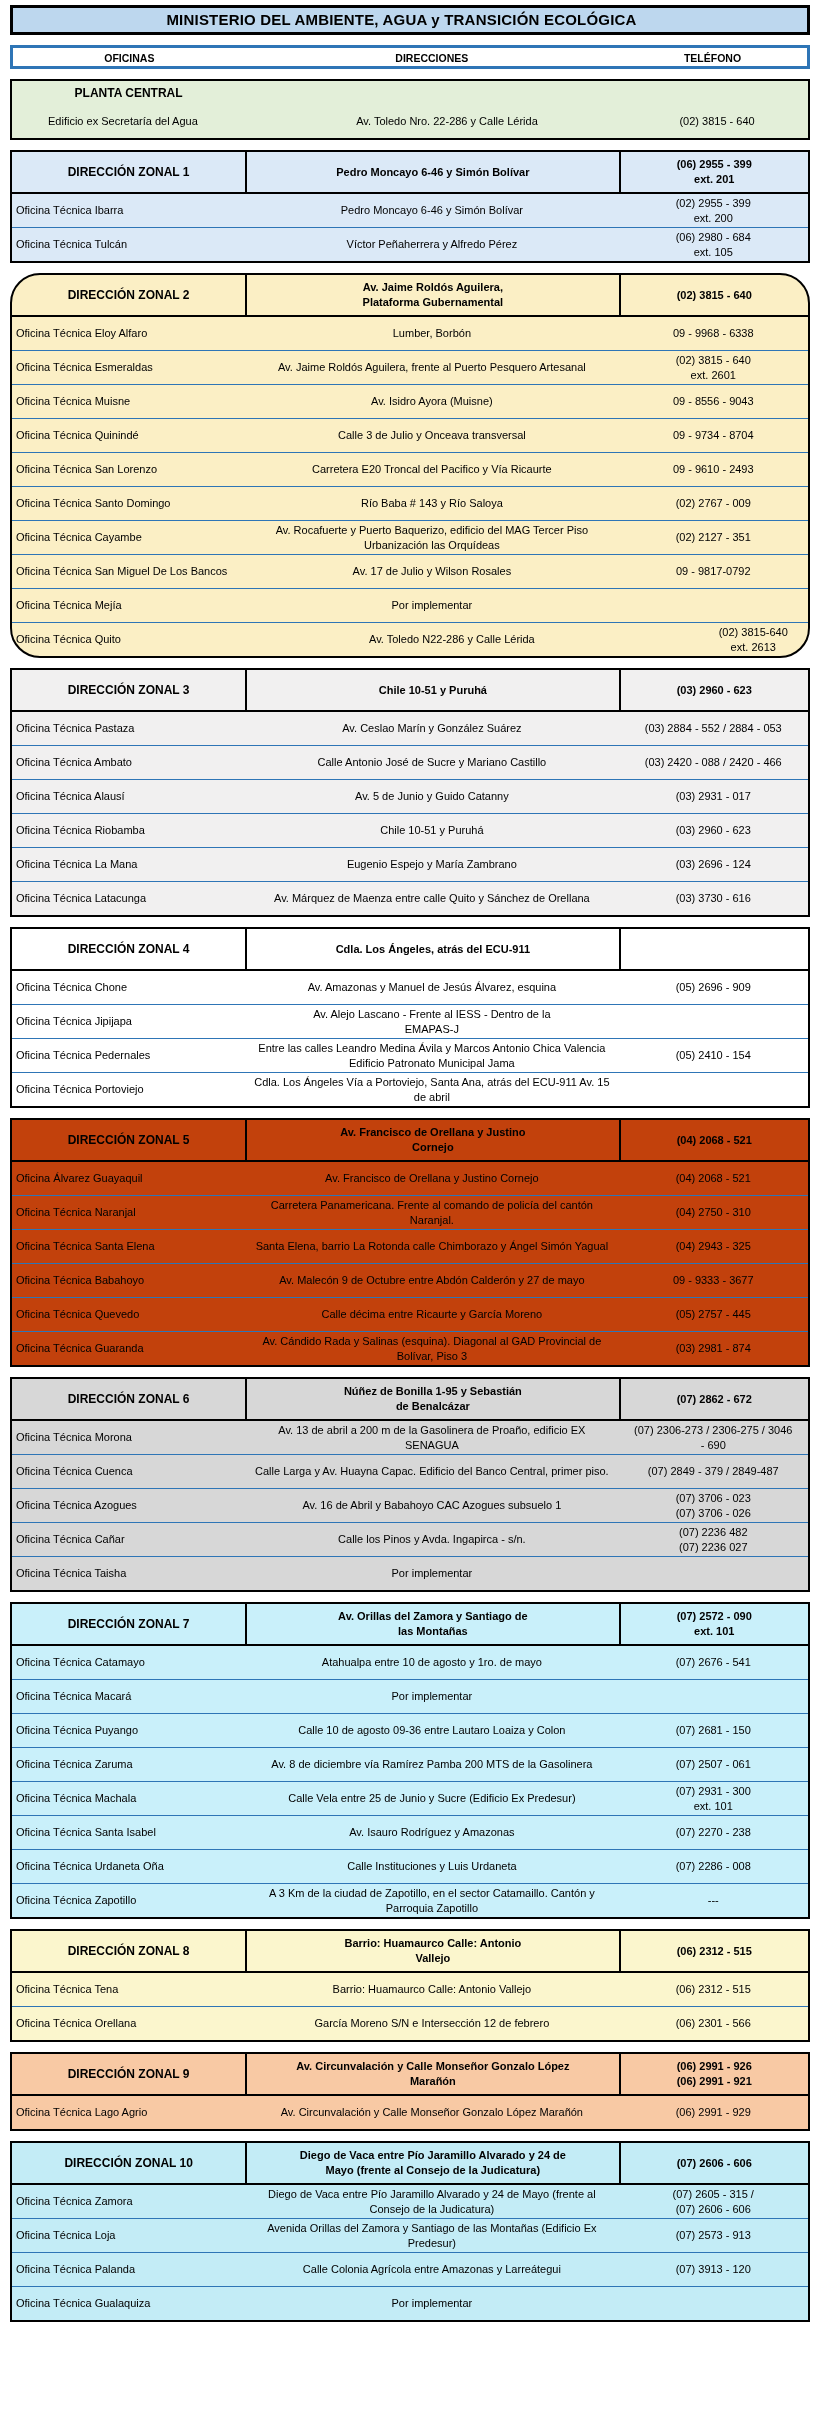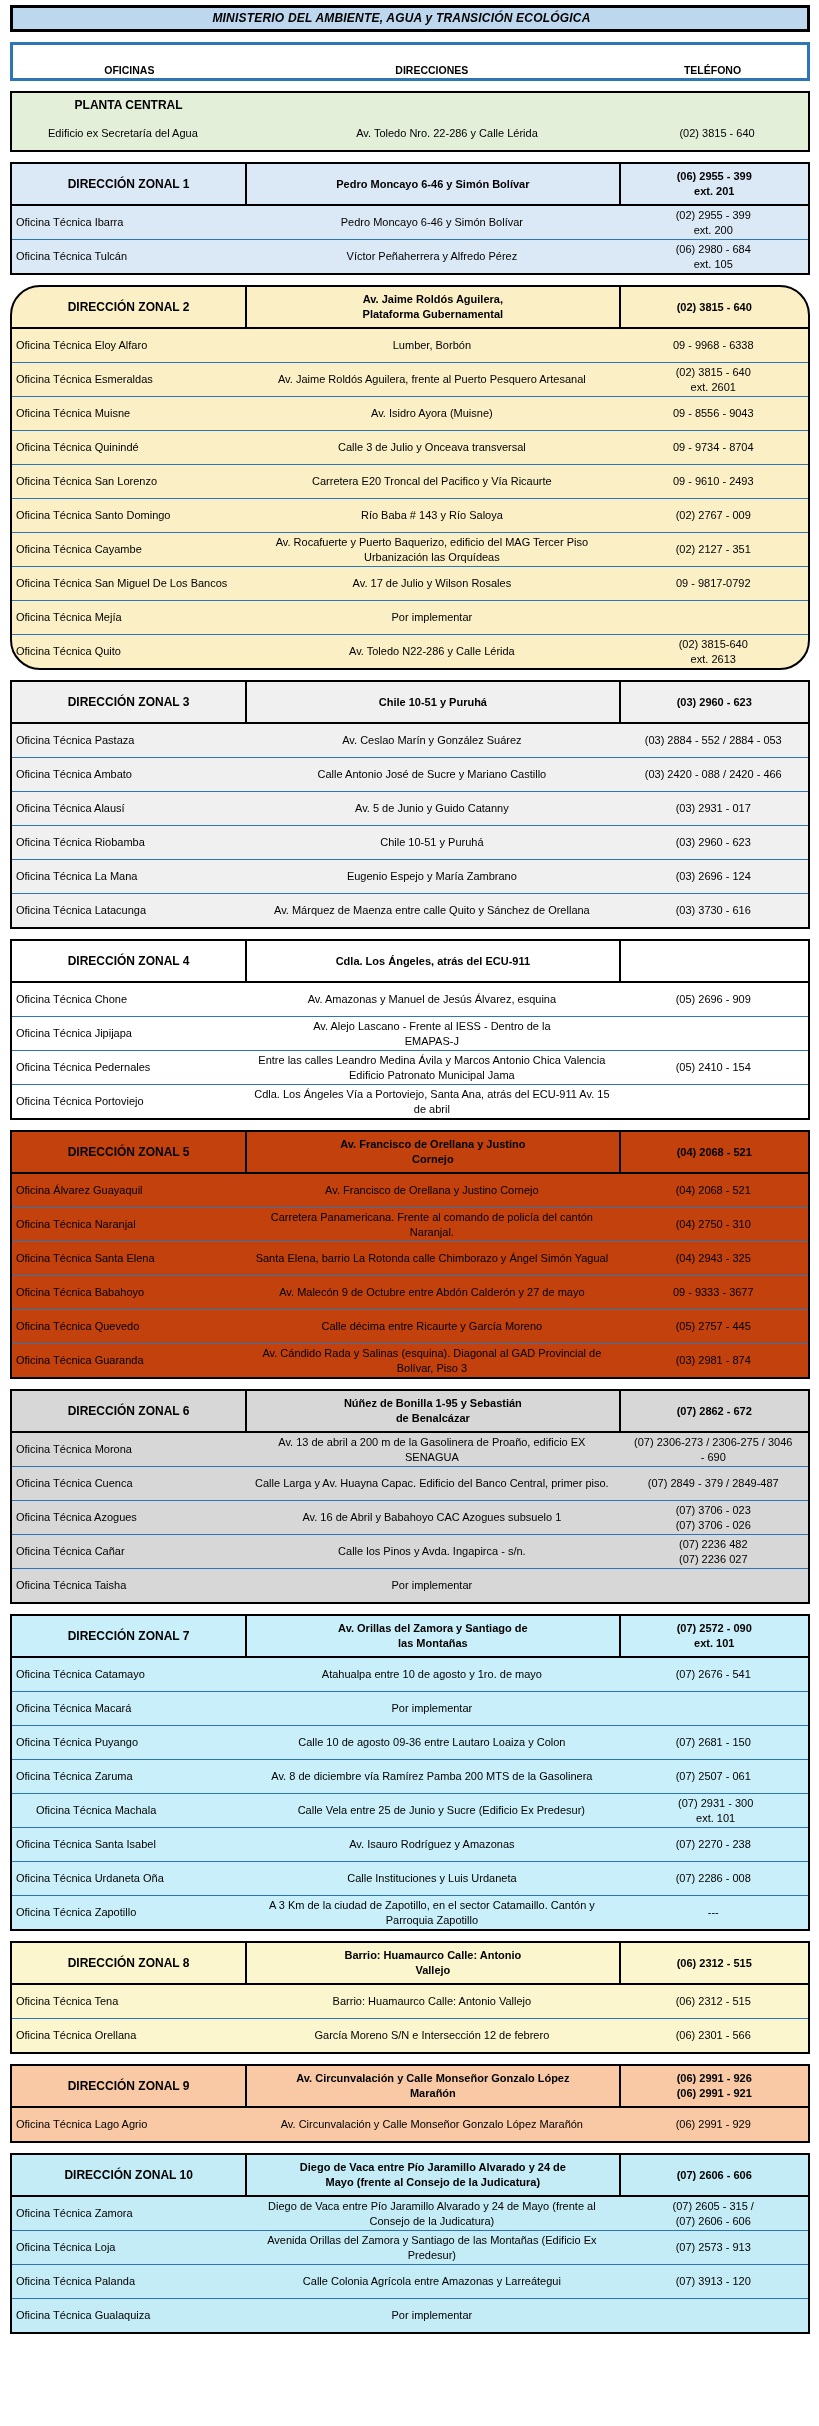--- a/index.html
+++ b/index.html
@@ -8,35 +8,34 @@
     font-family: "Liberation Sans", "DejaVu Sans", sans-serif;
     color: #000;
     -webkit-font-smoothing: antialiased;
   }
   .page { padding: 5px 9px 8px 10px; }
 
   .title-box {
     border: 3px solid #000;
     text-align: center;
     font-weight: 700;
-    font-style: italic;
-    font-size: 12px;
+    font-size: 15px;
     letter-spacing: 0.2px;
     padding: 3px 17px 4px 0;
   }
 
   .colhead {
     margin-top: 10px;
     border: 3px solid #2e75b6;
     background: #fff;
     display: grid;
     grid-template-columns: 29.3% 46.9% 23.8%;
     font-weight: 700;
     font-size: 10.5px;
-    padding: 19px 0 2px 0;
+    padding: 4px 0 2px 0;
   }
   .colhead .ch { text-align: center; }
 
   .section {
     margin-top: 10px;
     border: 2.5px solid #000;
   }
   .sec-header {
     display: grid;
     grid-template-columns: 29.3% 46.9% 23.8%;
@@ -173,21 +172,21 @@
           <div class="row" style="border-top-color: rgb(46, 117, 182);">
     <div class="cell office">Oficina Técnica San Miguel De Los Bancos</div>
     <div class="cell address">Av. 17 de Julio y Wilson Rosales</div>
     <div class="cell phone">09 - 9817-0792</div>
   </div>
           <div class="row" style="border-top-color: rgb(46, 117, 182);">
     <div class="cell office">Oficina Técnica Mejía</div>
     <div class="cell address">Por implementar</div>
     <div class="cell phone"></div>
   </div>
-          <div class="row" style="border-top-color: rgb(46, 117, 182);">
+          <div class="row" style="border-top-color: rgb(46, 117, 182); gap: 20px;">
     <div class="cell office">Oficina Técnica Quito</div>
     <div class="cell address">Av. Toledo N22-286 y Calle Lérida</div>
     <div class="cell phone">(02) 3815-640
 ext. 2613</div>
   </div>
         </div>
   </div>
       <div class="section" style="background: rgb(241, 240, 240); border-color: rgb(0, 0, 0);">
     <div class="sec-header">
       <div class="cell h-office">DIRECCIÓN ZONAL 3</div>
@@ -357,21 +356,21 @@
           <div class="row" style="border-top-color: rgb(46, 117, 182);">
     <div class="cell office">Oficina Técnica Puyango</div>
     <div class="cell address">Calle 10 de agosto 09-36 entre Lautaro Loaiza y Colon</div>
     <div class="cell phone">(07) 2681 - 150</div>
   </div>
           <div class="row" style="border-top-color: rgb(46, 117, 182);">
     <div class="cell office">Oficina Técnica Zaruma</div>
     <div class="cell address">Av. 8 de diciembre vía Ramírez Pamba 200 MTS de la Gasolinera</div>
     <div class="cell phone">(07) 2507 - 061</div>
   </div>
-          <div class="row" style="border-top-color: rgb(46, 117, 182); padding-left: 20px;">
+          <div class="row" style="border-top-color: rgb(46, 117, 182);">
     <div class="cell office">Oficina Técnica Machala</div>
     <div class="cell address">Calle Vela entre 25 de Junio y Sucre (Edificio Ex Predesur)</div>
     <div class="cell phone">(07) 2931 - 300
 ext. 101</div>
   </div>
           <div class="row" style="border-top-color: rgb(46, 117, 182);">
     <div class="cell office">Oficina Técnica Santa Isabel</div>
     <div class="cell address">Av. Isauro Rodríguez y Amazonas</div>
     <div class="cell phone">(07) 2270 - 238</div>
   </div>

